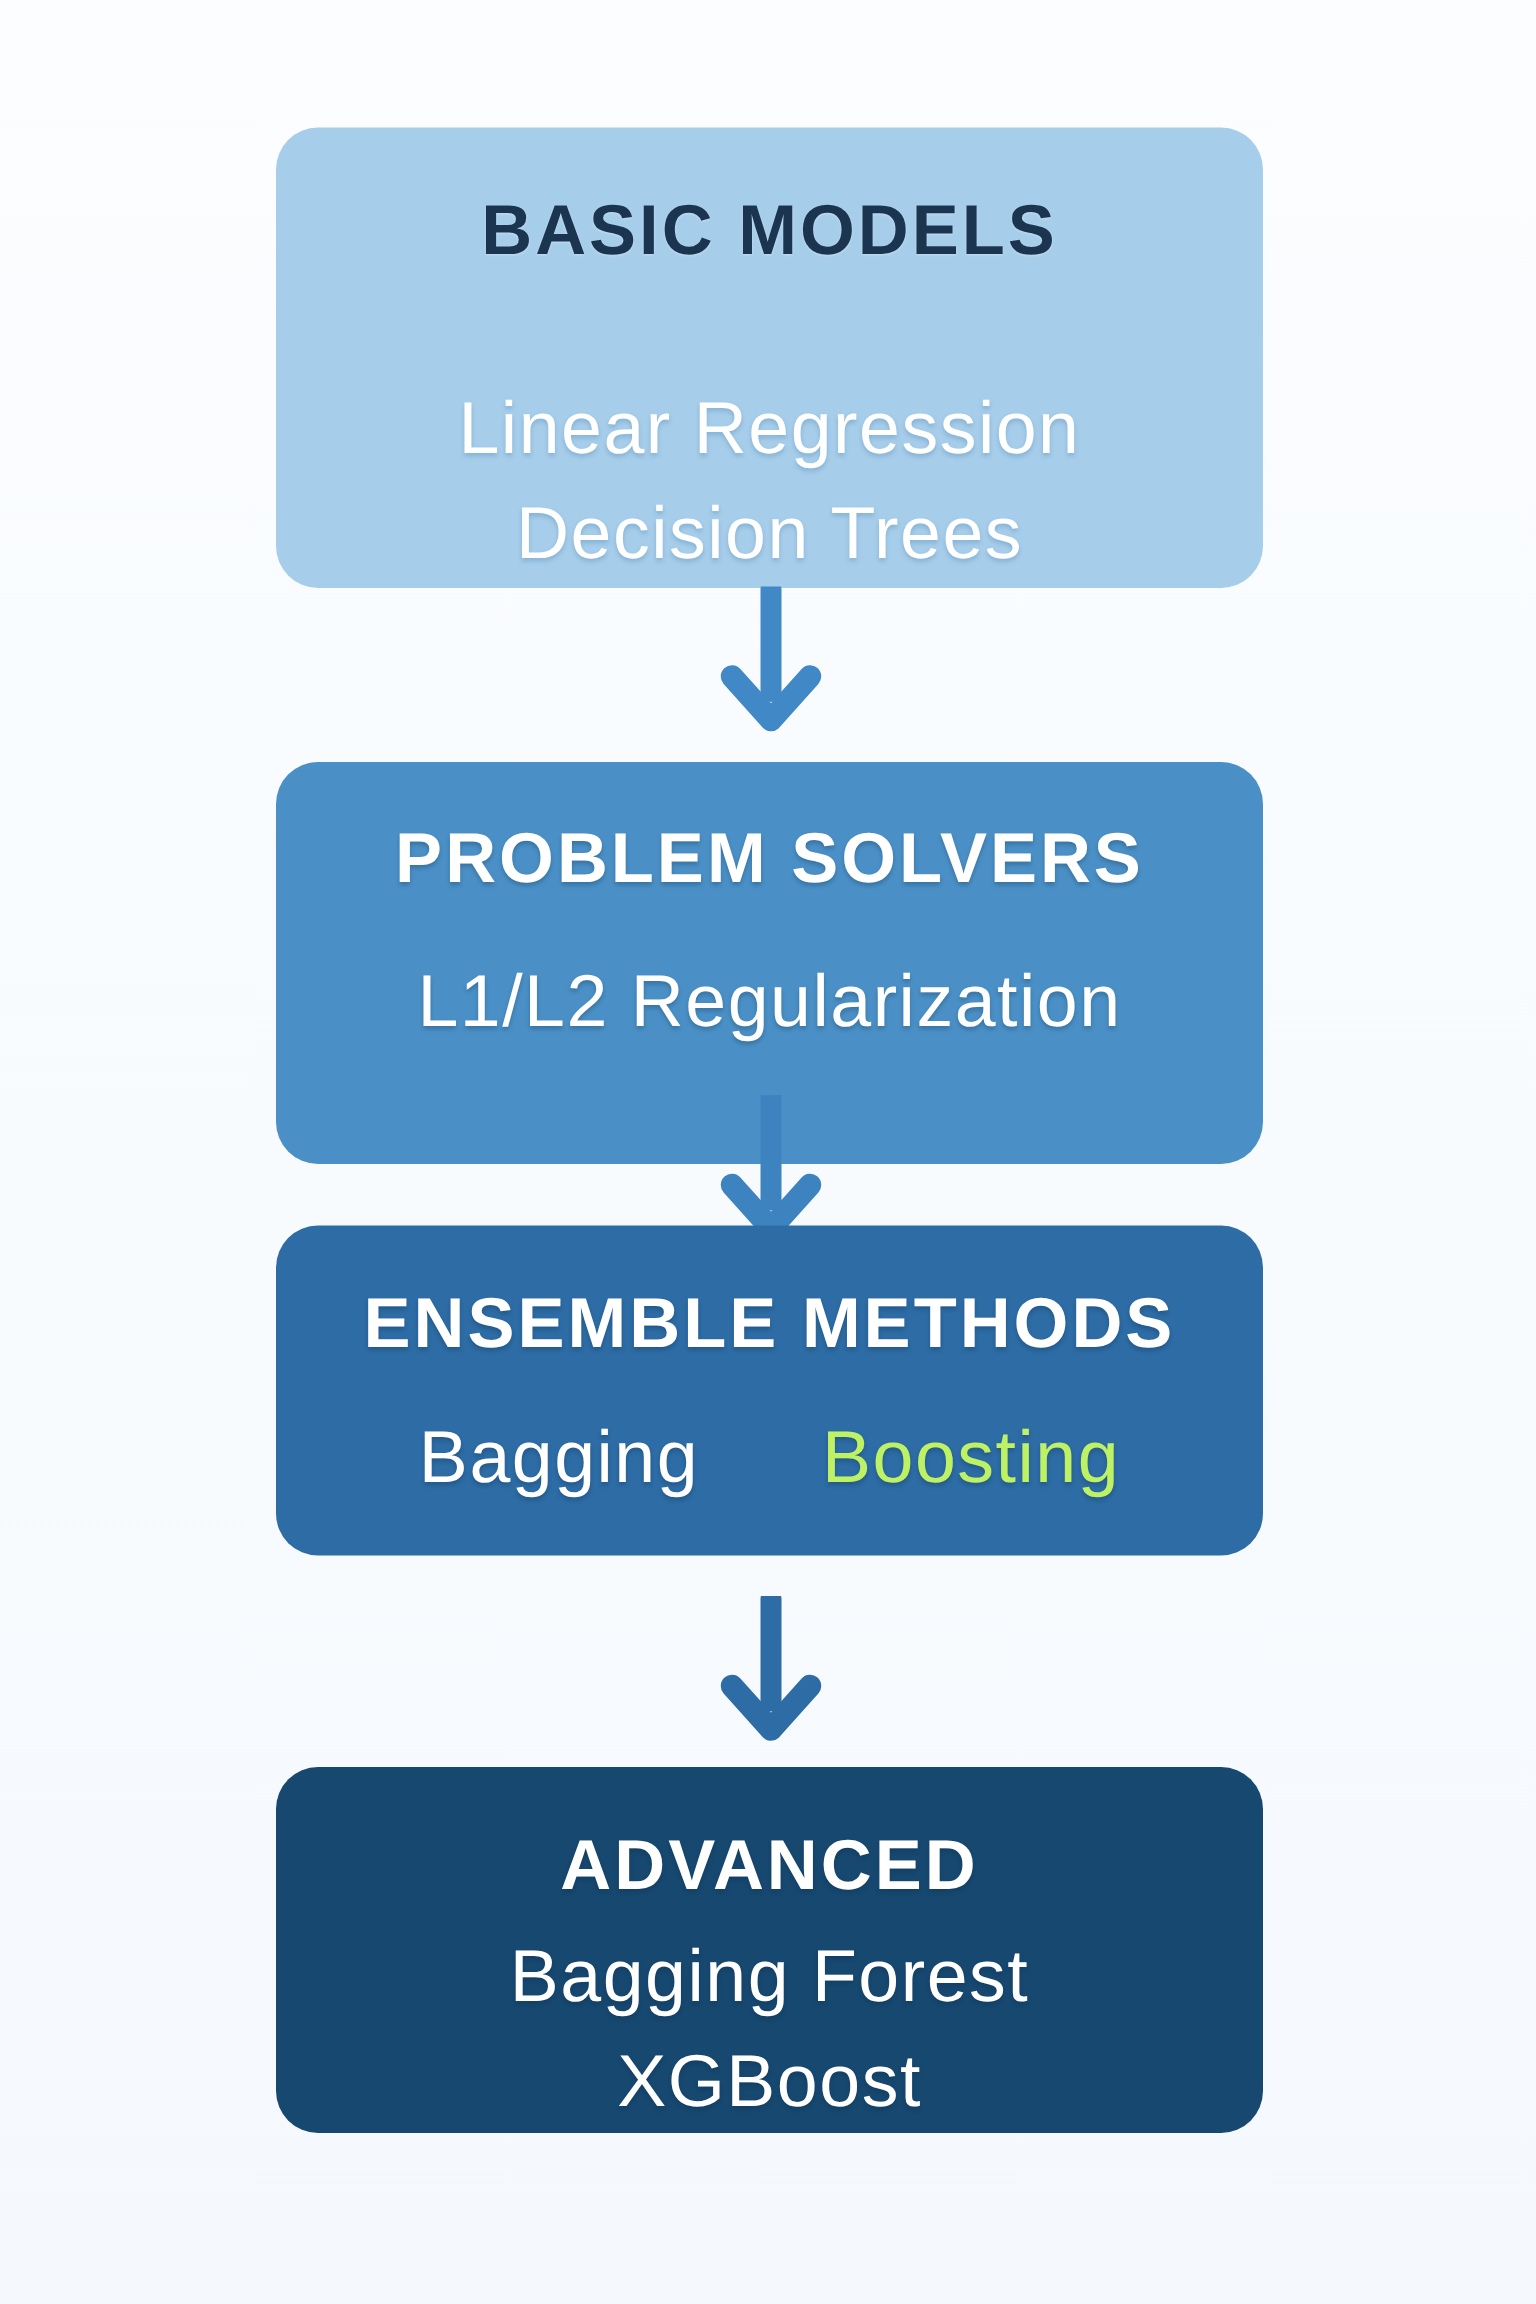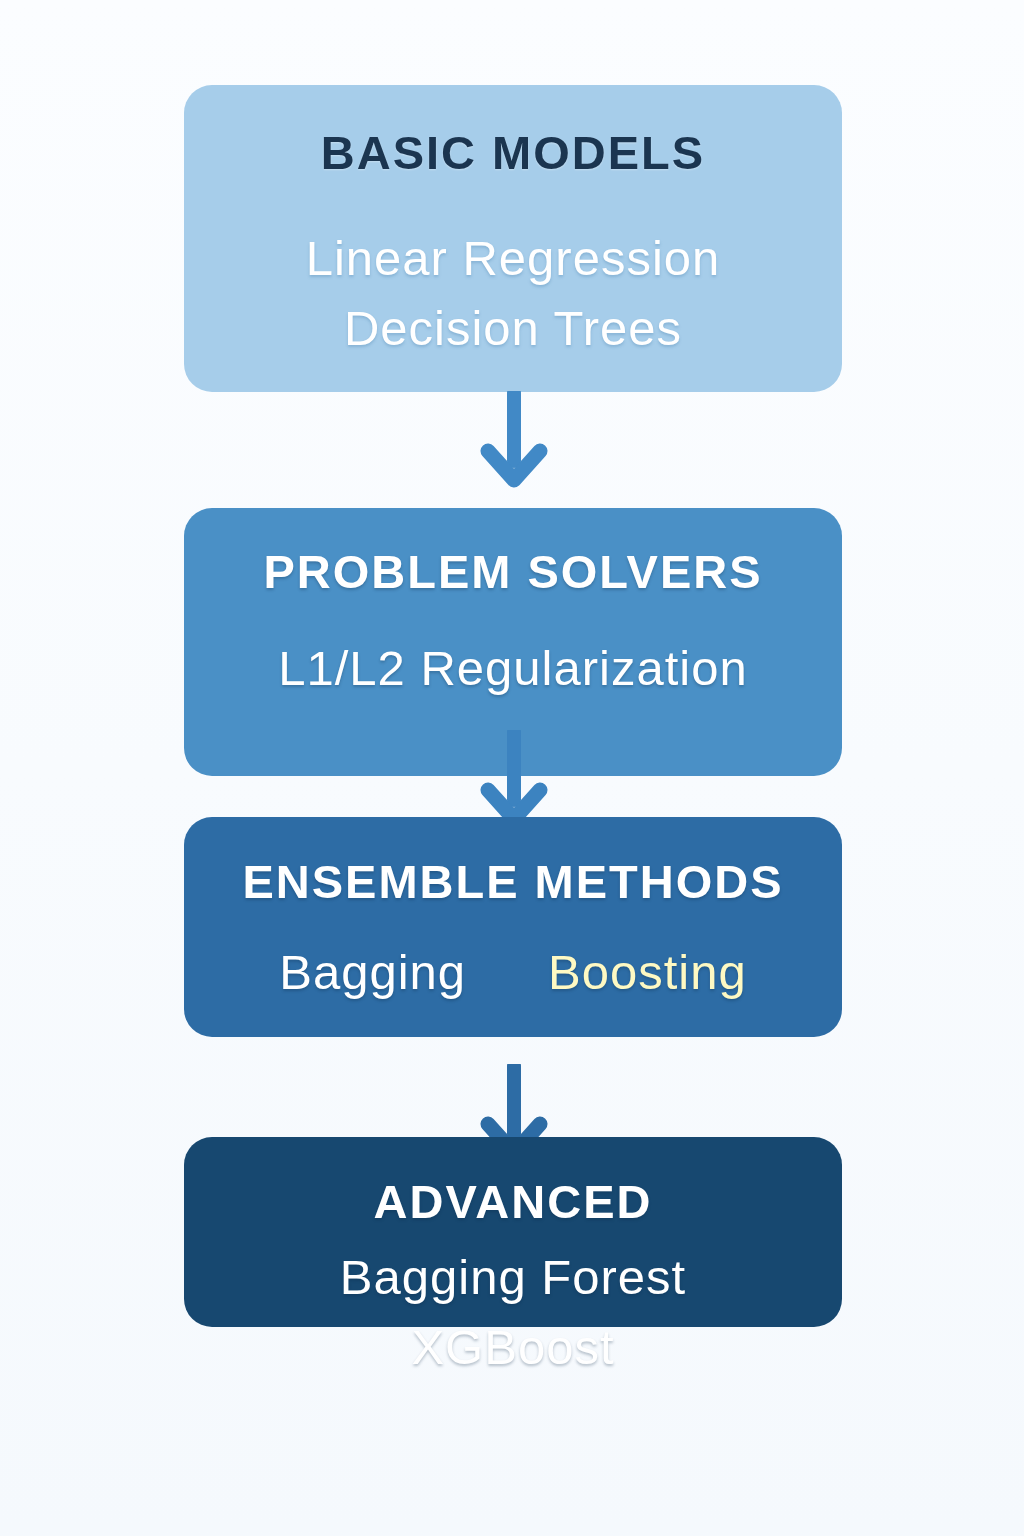--- a/index.html
+++ b/index.html
@@ -44,37 +44,37 @@
   .box-items.inline  { flex-direction: row; column-gap: 58px; }
   .box-item {
     font-weight: 400;
     font-size: 49px;
     line-height: 70px;
     letter-spacing: 1px;
     white-space: nowrap;
   }
 
   
-  #box-basic { top: 85px;  height: 307px; }
+  #box-basic { top: 85px;  height: 307px; gap: 28px; }
   #box-basic .box-title { padding-top: 42px; text-shadow: 0 1px 2px rgba(255,255,255,0.35); }
   #box-basic .box-items { margin-top: 44px; }
   #box-basic .box-item  { text-shadow: 0 2px 3px rgba(96,146,187,0.45); }
 
   
   #box-solvers { top: 508px; height: 268px; }
   #box-solvers .box-title { padding-top: 38px; }
   #box-solvers .box-items { margin-top: 35px; }
 
   
   #box-ensemble { top: 817px; height: 220px; }
   #box-ensemble .box-title { padding-top: 39px; }
   #box-ensemble .box-items { margin-top: 29px; }
 
   
-  #box-advanced { top: 1137px; height: 190px; }
+  #box-advanced { top: 1178px; height: 244px; }
   #box-advanced .box-title { padding-top: 39px; }
   #box-advanced .box-items { margin-top: 14px; }
 
   .white-text .box-title,
   .white-text .box-item {
     color: #ffffff;
     text-shadow: 0 2px 3px rgba(10,40,70,0.28);
   }
 
   .flow-arrow {
@@ -118,21 +118,21 @@
     <g fill="none" stroke-linecap="round" stroke-linejoin="round" stroke="#3c83c0">
       <line x1="35" y1="2" x2="35" y2="70" stroke-width="14"></line>
       <polyline points="9,60 35,89 61,60" stroke-width="15"></polyline>
     </g>
   </svg>
 
   <div class="flow-box white-text" id="box-ensemble" style="background: rgb(45, 108, 165);">
     <div class="box-title" style="color: rgb(255, 255, 255);">ENSEMBLE METHODS</div>
     <div class="box-items inline">
       <div class="box-item" style="color: rgb(255, 255, 255);">Bagging</div>
-      <div class="box-item" style="color: #fef9c3; margin-left: 24px;">Boosting</div>
+      <div class="box-item" style="color: #bef264; margin-left: 24px;">Boosting</div>
     </div>
   </div>
 
   <svg class="flow-arrow" id="arrow-3" viewBox="0 0 70 104">
     <g fill="none" stroke-linecap="round" stroke-linejoin="round" stroke="#2d6ca5">
       <line x1="35" y1="2" x2="35" y2="70" stroke-width="14"></line>
       <polyline points="9,60 35,89 61,60" stroke-width="15"></polyline>
     </g>
   </svg>
 

